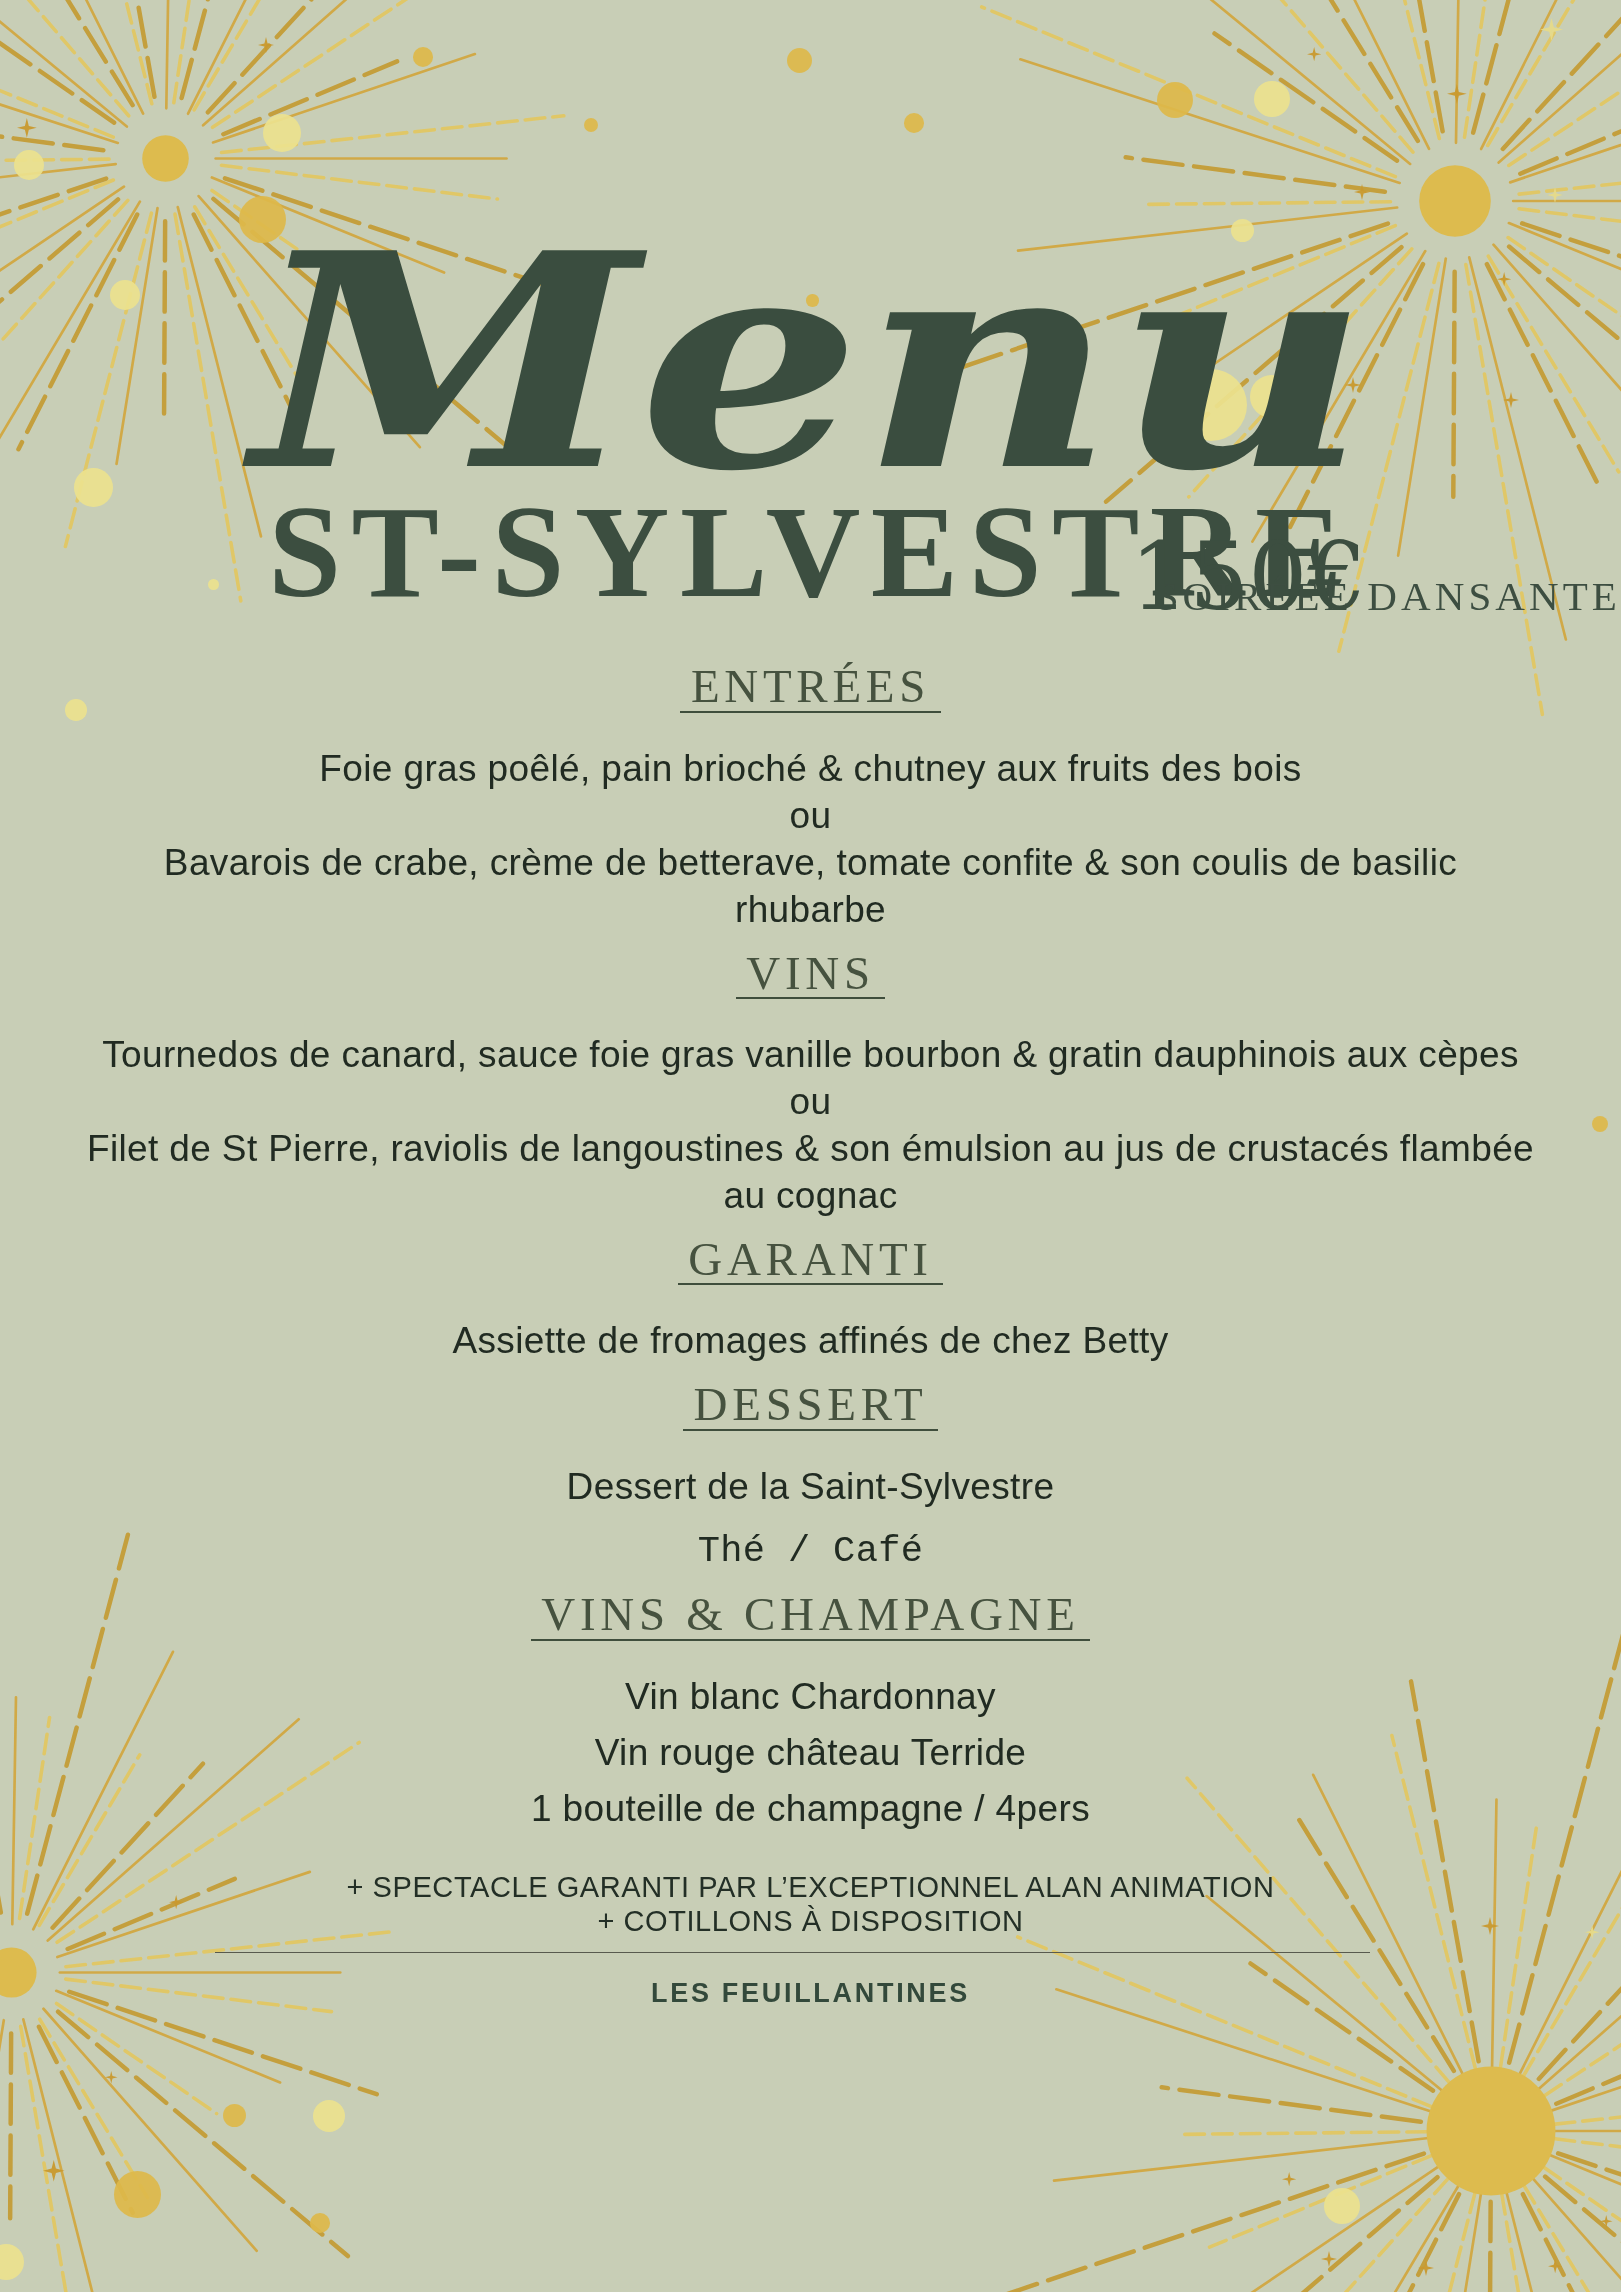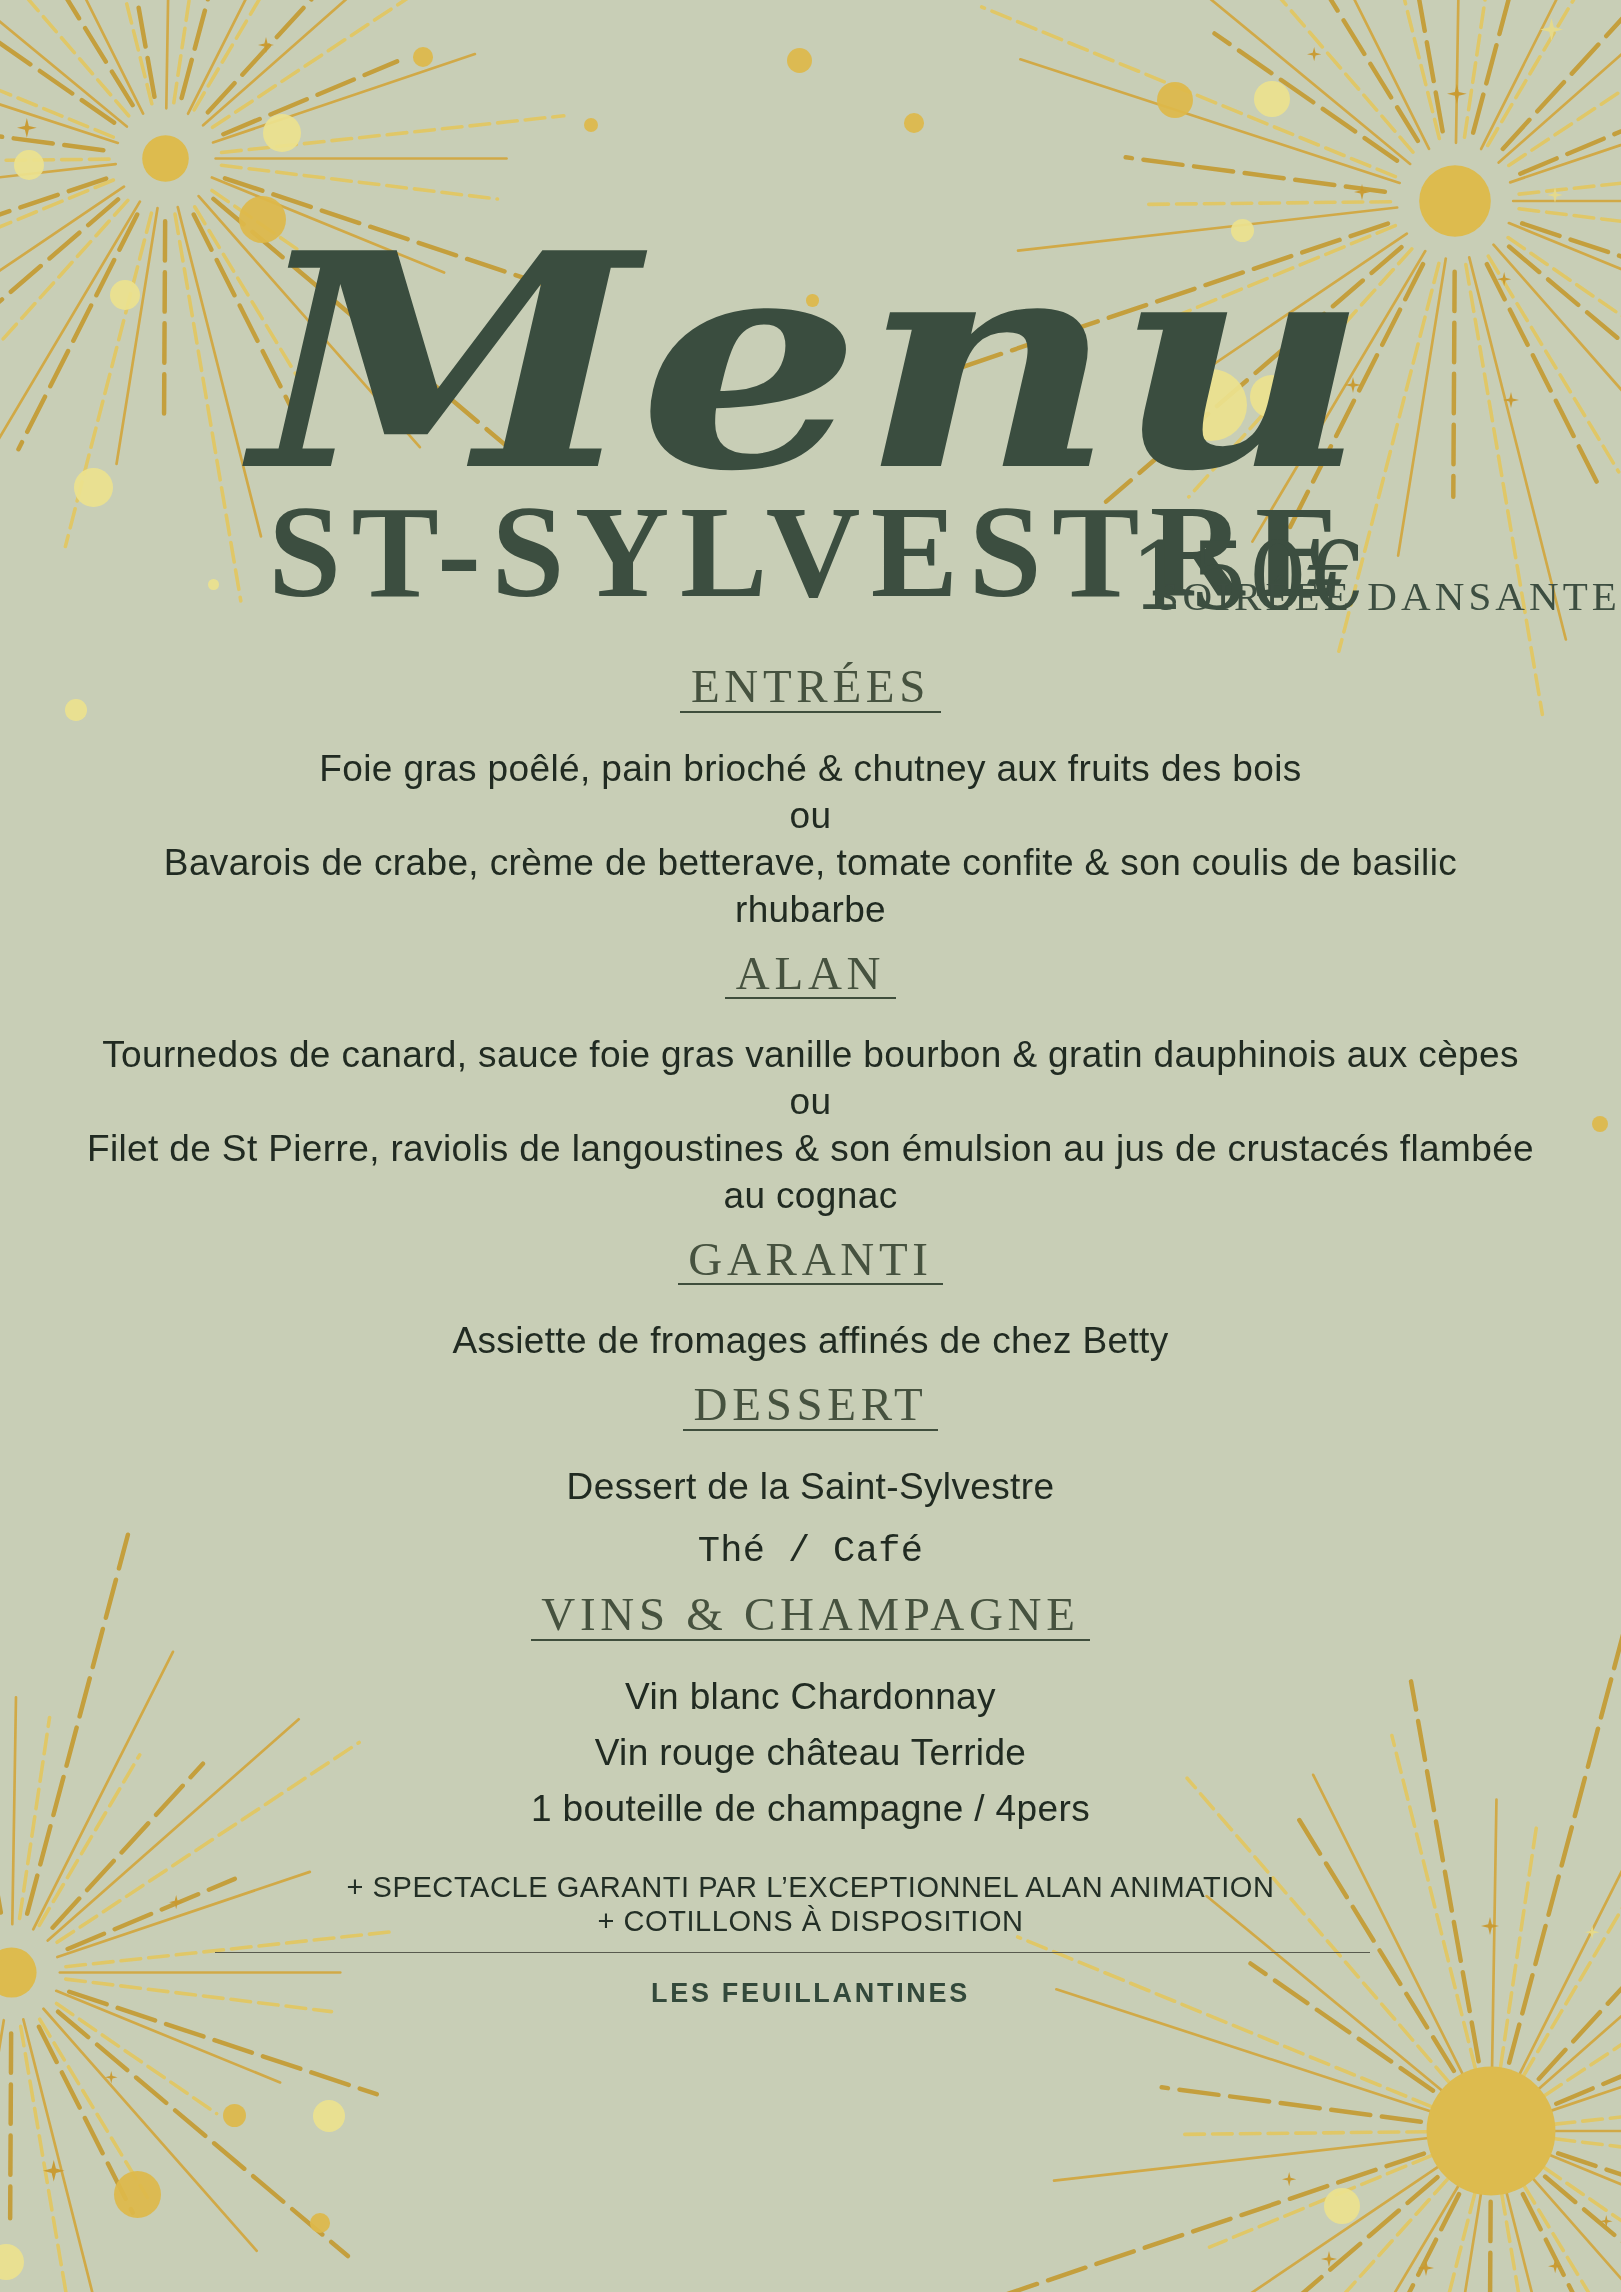--- a/index.html
+++ b/index.html
@@ -301,21 +301,21 @@
       <h3 class="sec-heading">ENTRÉES</h3>
       <div class="sec-items">
         <p class="item">Foie gras poêlé, pain brioché &amp; chutney aux fruits des bois</p>
         <p class="item">ou</p>
         <p class="item">Bavarois de crabe, crème de betterave, tomate confite &amp; son coulis de basilic</p>
         <p class="item">rhubarbe</p>
       </div>
     </section>
 
     <section>
-      <h3 class="sec-heading">ALAN</h3>
+      <h3 class="sec-heading">VINS</h3>
       <div class="sec-items">
         <p class="item">Tournedos de canard, sauce foie gras vanille bourbon &amp; gratin dauphinois aux cèpes</p>
         <p class="item">ou</p>
         <p class="item">Filet de St Pierre, raviolis de langoustines &amp; son émulsion au jus de crustacés flambée</p>
         <p class="item">au cognac</p>
       </div>
     </section>
 
     <section>
       <h3 class="sec-heading">GARANTI</h3>

